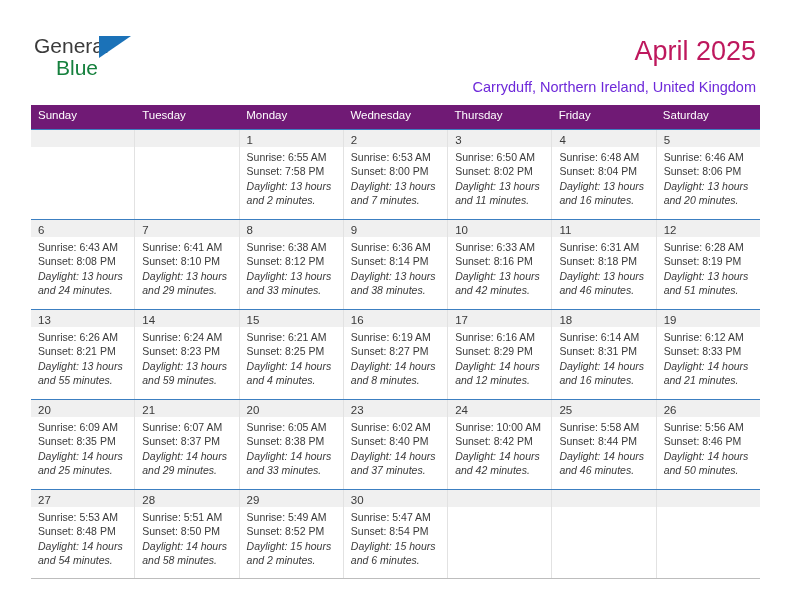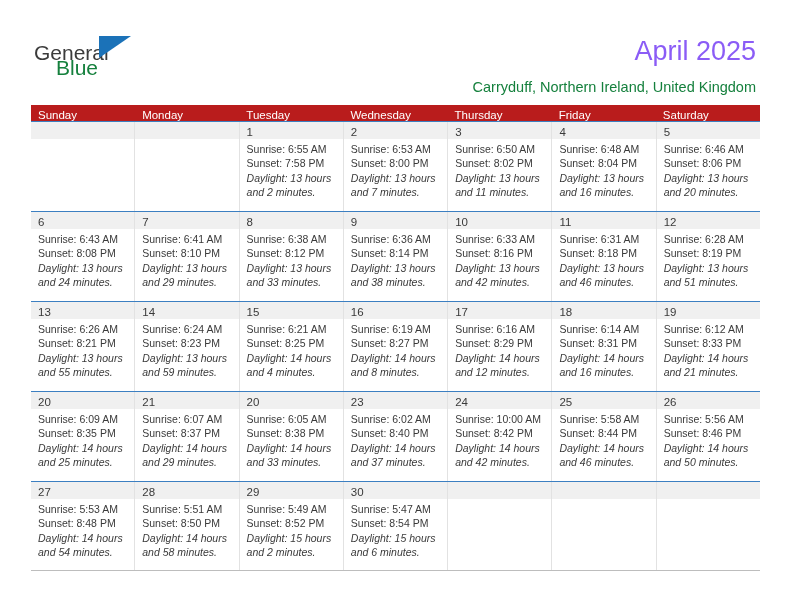--- a/index.html
+++ b/index.html
@@ -22,21 +22,21 @@
     left: 0; top: 0;
     width: 792px; height: 100px;
   }
   .logo {
     position: absolute;
     left: 34px; top: 34px;
     width: 120px; height: 48px;
   }
   .logo-general {
     position: absolute;
-    left: 0; top: 7px;
+    left: 0; top: 0;
     font-size: 21px;
     color: #3b3b3b;
     letter-spacing: 0px;
     line-height: 24px;
     white-space: nowrap;
   }
   .logo-blue {
     position: absolute;
     left: 22px; top: 22px;
     font-size: 21px;
@@ -48,43 +48,43 @@
     position: absolute;
     left: 65px; top: 2px;
     width: 0; height: 0;
     border-left: 32px solid #1b72b8;
     border-bottom: 22px solid transparent;
   }
   .title {
     position: absolute;
     right: 36px; top: 36px;
     font-size: 27px;
-    color: #8b5cf6;
+    color: #be185d;
     white-space: nowrap;
     text-align: right;
   }
   .subtitle {
     position: absolute;
     right: 36px; top: 79px;
     font-size: 14.5px;
-    color: #15803d;
+    color: #6d28d9;
     white-space: nowrap;
     text-align: right;
   }
 
   
   .calendar {
     position: absolute;
     left: 31px; top: 105px;
     width: 729px;
   }
   .weekdays {
     display: flex;
-    background: #b91c1c;
-    height: 16px;
+    background: #701a75;
+    height: 24px;
   }
   .weekday {
     flex: 1 1 0;
     color: #ffffff;
     font-size: 11.5px;
     line-height: 20px;
     padding-left: 7px;
     white-space: nowrap;
     overflow: hidden;
   }
@@ -135,22 +135,22 @@
       <span class="logo-tri"></span>
       <span class="logo-blue">Blue</span>
     </div>
     <div class="title">April 2025</div>
     <div class="subtitle">Carryduff, Northern Ireland, United Kingdom</div>
   </div>
 
   <div class="calendar">
     <div class="weekdays" id="weekday-row">
         <div class="weekday">Sunday</div>
+        <div class="weekday">Tuesday</div>
         <div class="weekday">Monday</div>
-        <div class="weekday">Tuesday</div>
         <div class="weekday">Wednesday</div>
         <div class="weekday">Thursday</div>
         <div class="weekday">Friday</div>
         <div class="weekday">Saturday</div>
       </div>
     <div id="weeks-container">
         <div class="week">
           <div class="cell empty">
             <div class="daynum-band"></div>
           </div>

